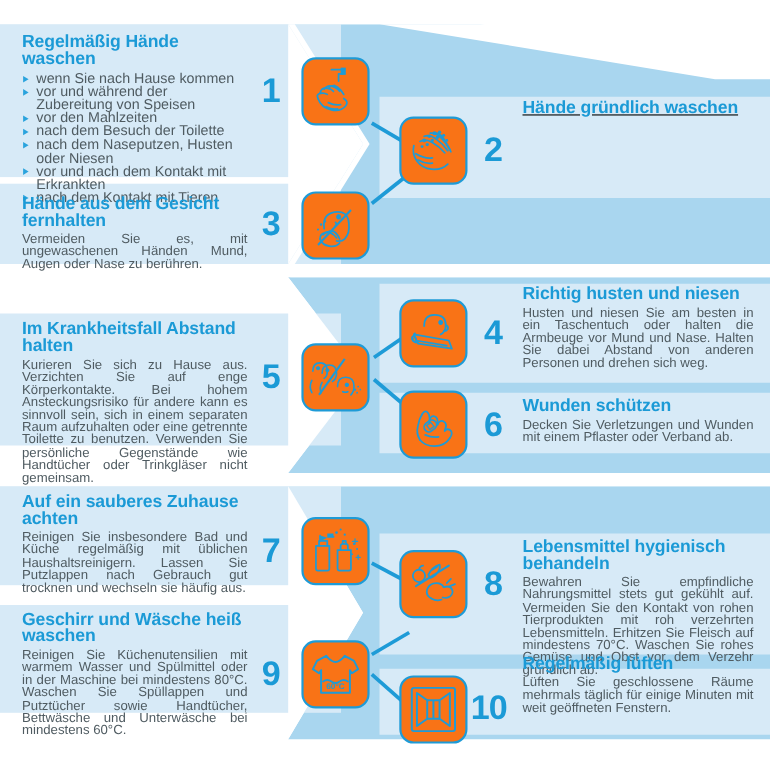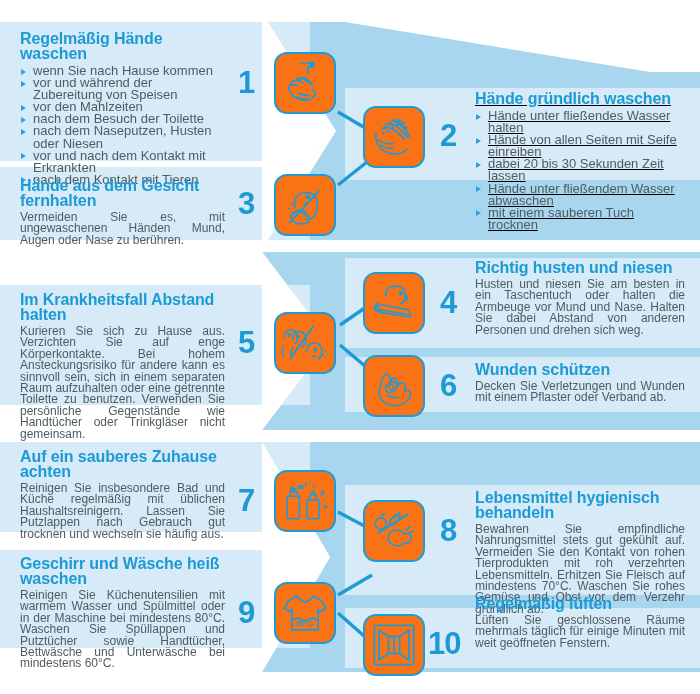--- a/index.html
+++ b/index.html
@@ -327,27 +327,20 @@
       <li>vor den Mahlzeiten</li>
       <li>nach dem Besuch der Toilette</li>
       <li>nach dem Naseputzen, Husten oder Niesen</li>
       <li>vor und nach dem Kontakt mit Erkrankten</li>
       <li>nach dem Kontakt mit Tieren</li>
     </ul>
   </div>
 
   <div class="txt" style="left:475px;top:91px;width:208px;text-decoration:underline;">
     <p class="ttl">Hände gründlich waschen</p>
-    <ul class="bul">
-      <li>Hände unter fließendes Wasser halten</li>
-      <li>Hände von allen Seiten mit Seife einreiben</li>
-      <li>dabei 20 bis 30 Sekunden Zeit lassen</li>
-      <li>Hände unter fließendem Wasser abwaschen</li>
-      <li>mit einem sauberen Tuch trocknen</li>
-    </ul>
   </div>
 
   <div class="txt" style="left:20px;top:178px;width:205px;">
     <p class="ttl">Hände aus dem Gesicht fernhalten</p>
     <p class="body">Vermeiden Sie es, mit ungewaschenen Händen Mund, Augen oder Nase zu berühren.</p>
   </div>
 
   <div class="txt" style="left:475px;top:260px;width:210px;">
     <p class="ttl">Richtig husten und niesen</p>
     <p class="body">Husten und niesen Sie am besten in ein Taschentuch oder halten die Armbeuge vor Mund und Nase. Halten Sie dabei Abstand von anderen Personen und drehen sich weg.</p>

